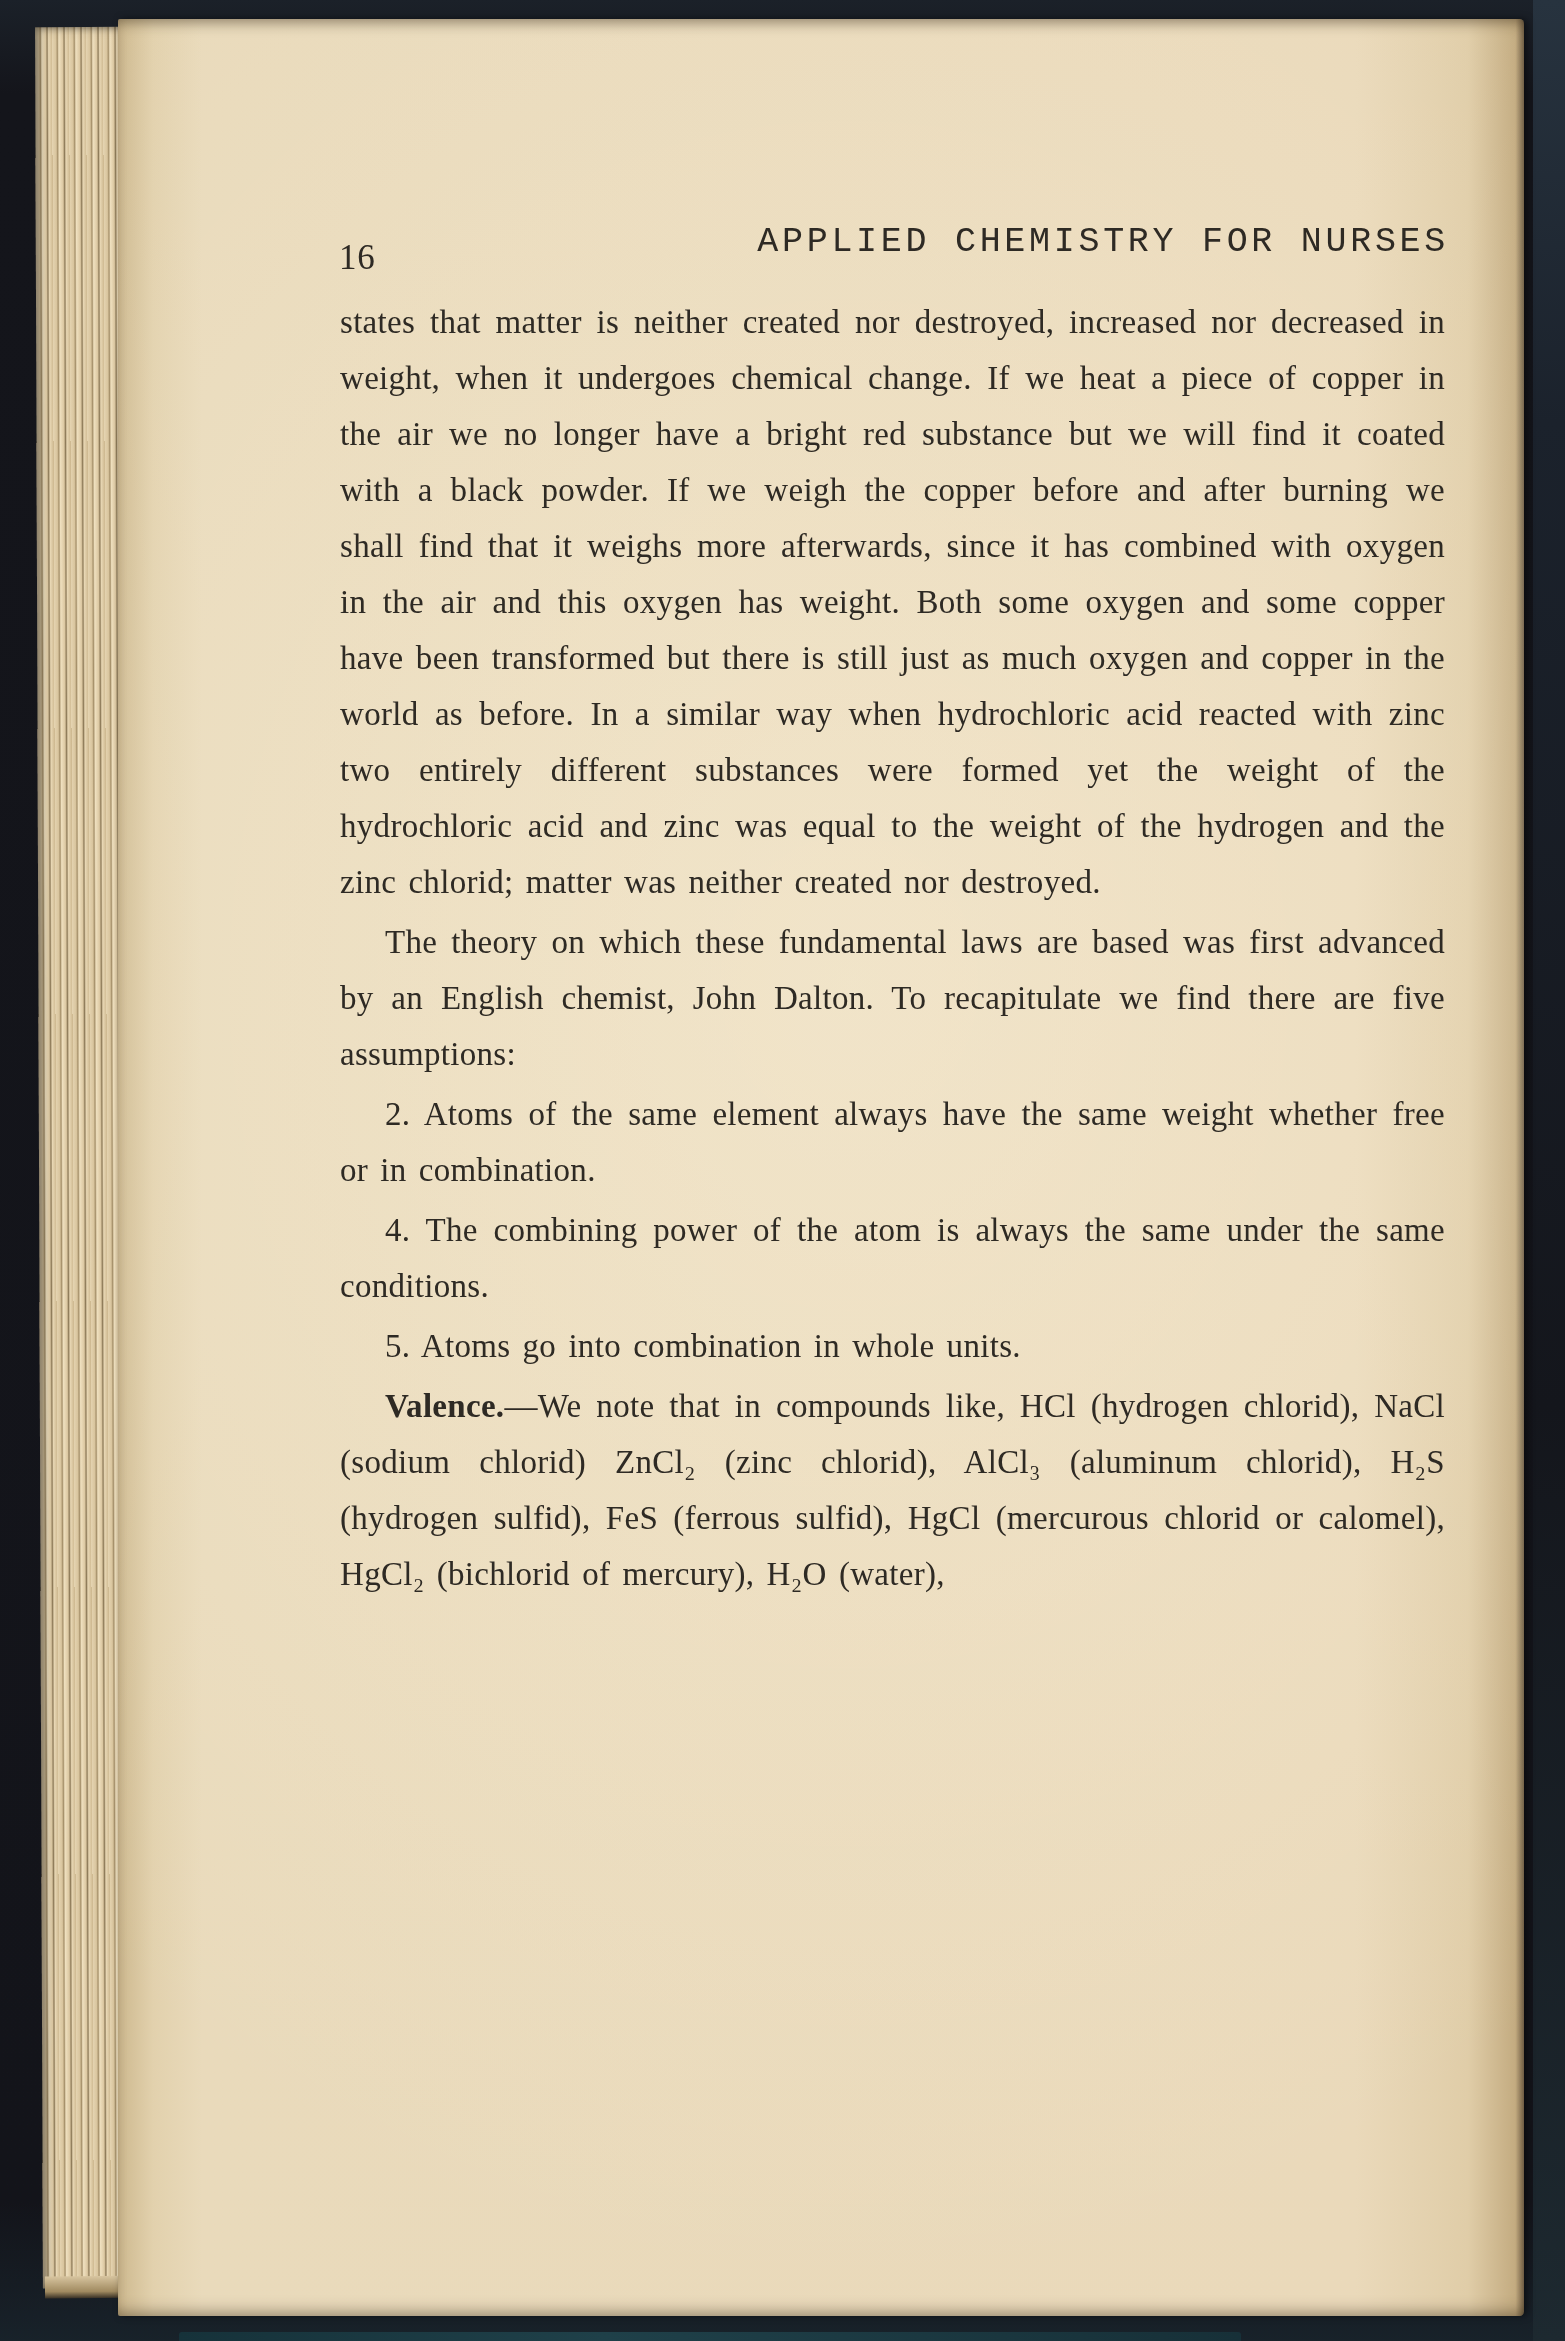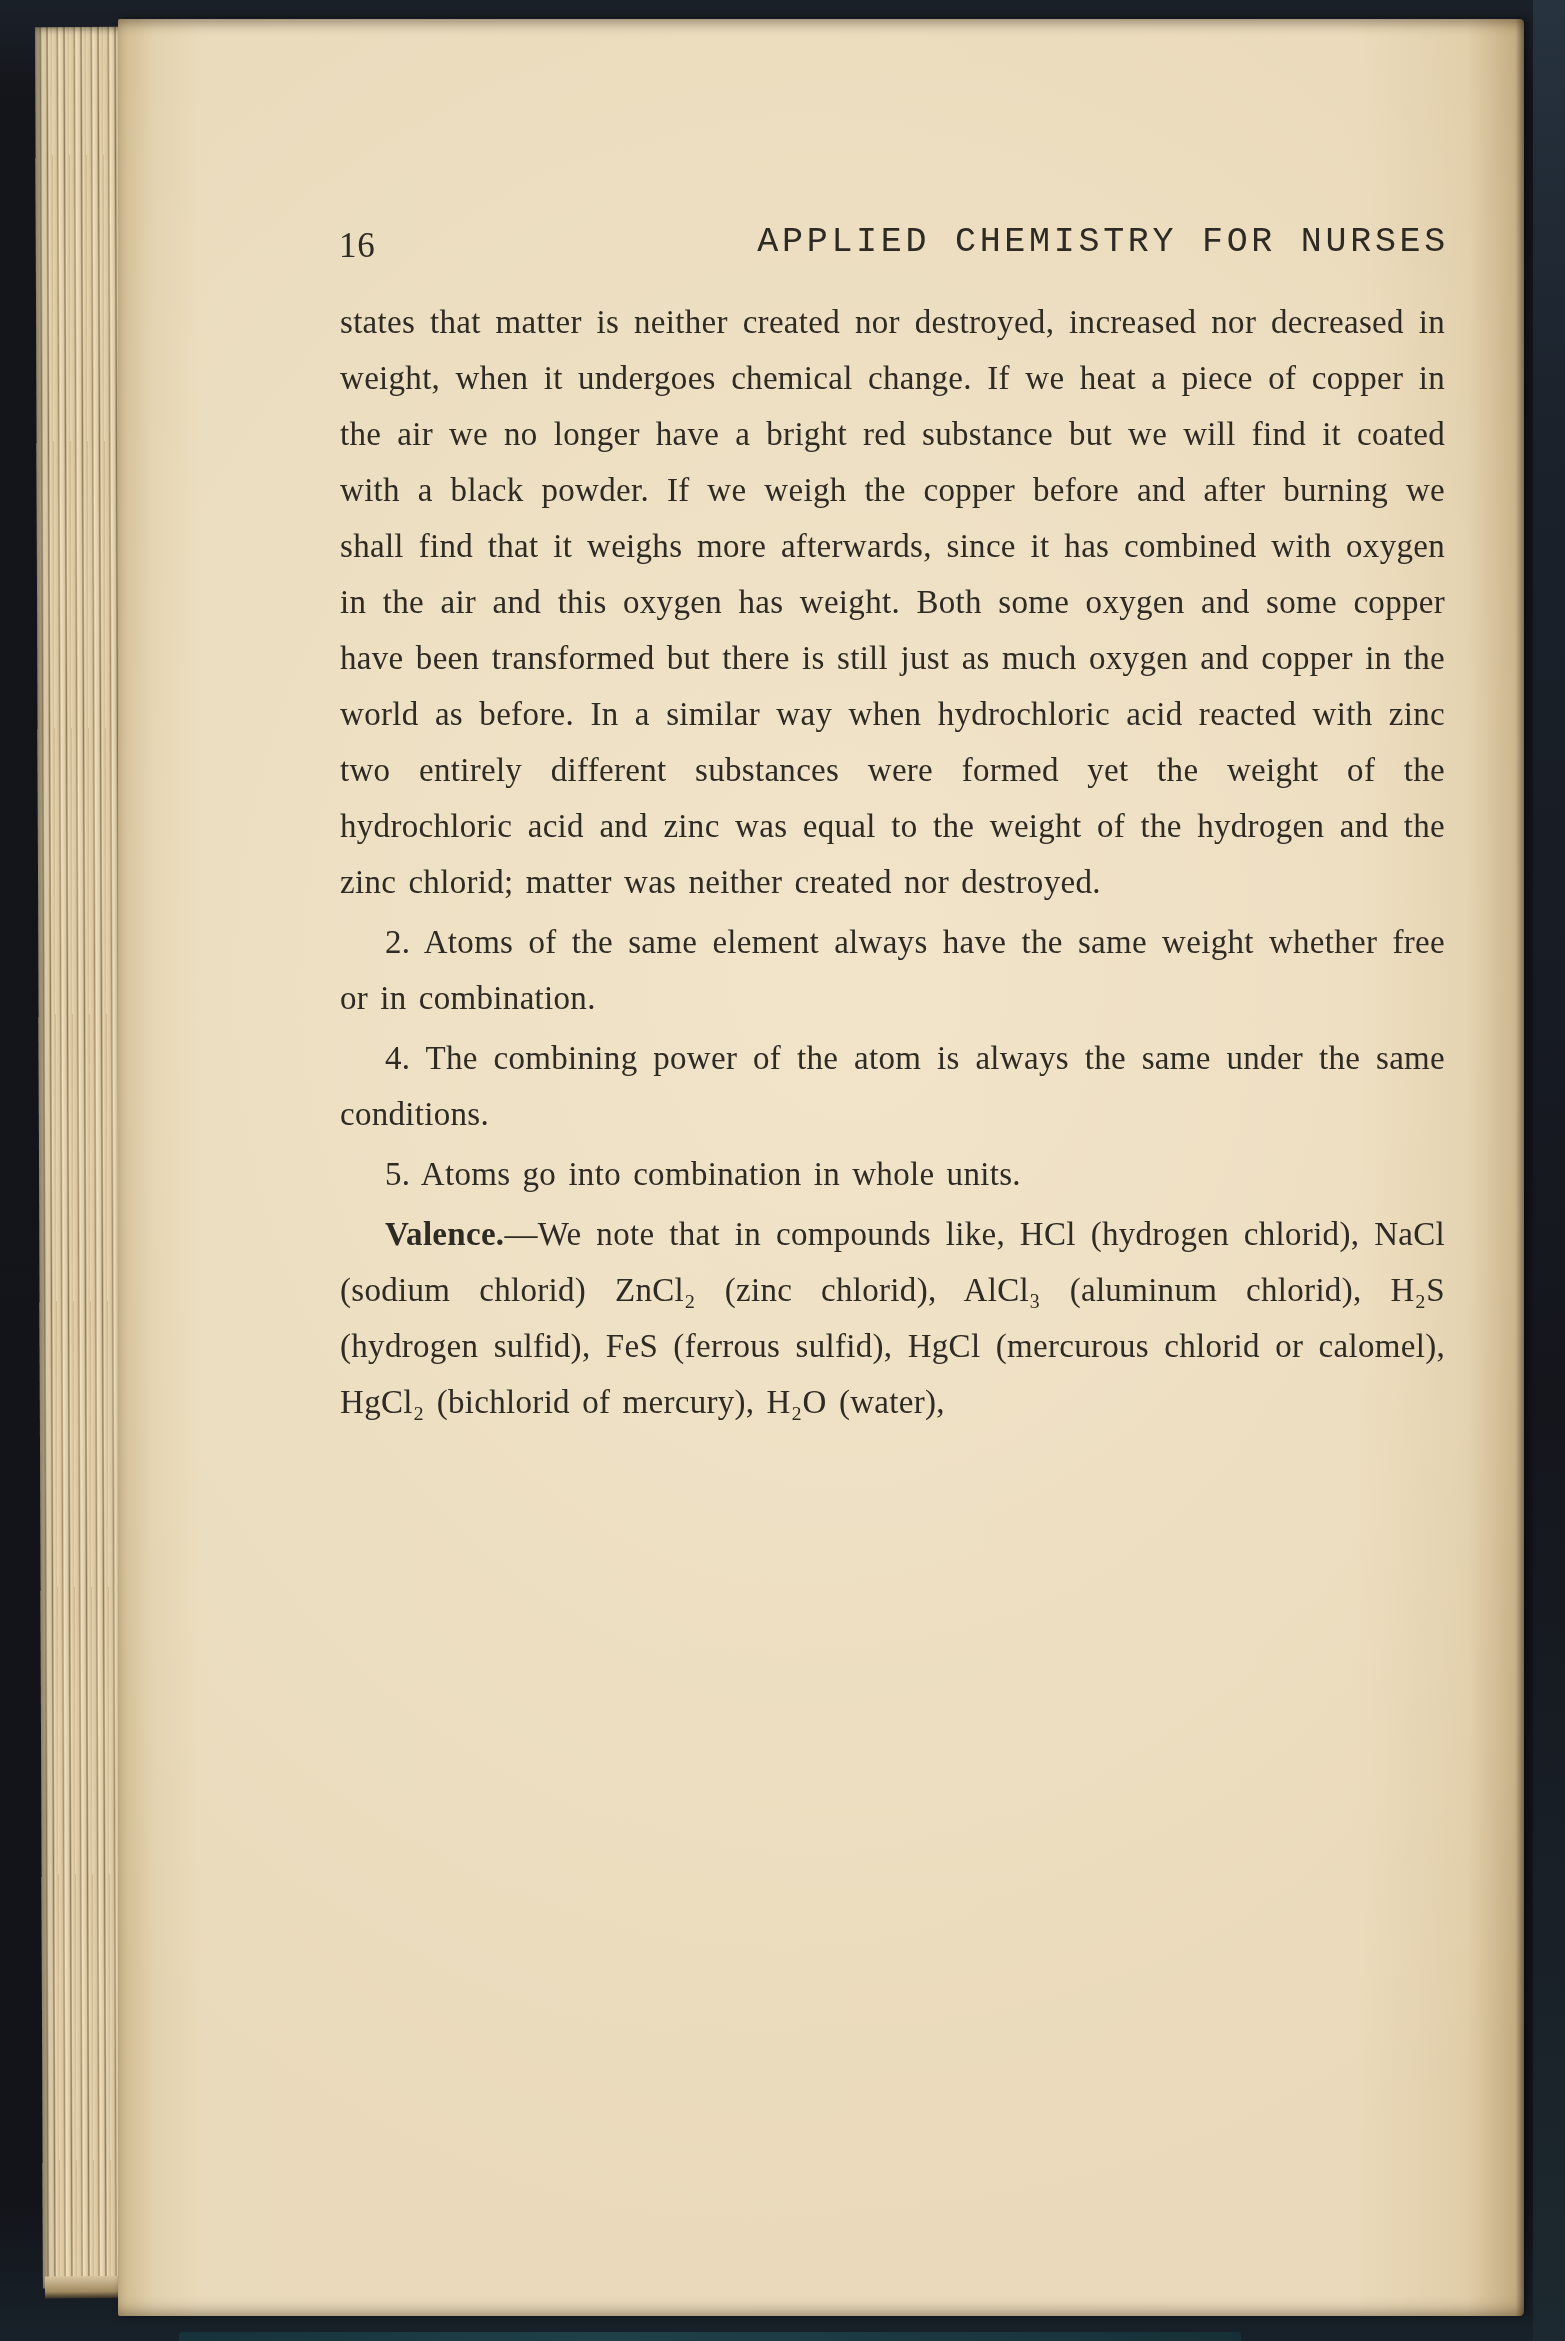--- a/index.html
+++ b/index.html
@@ -63,21 +63,21 @@
     color: #2e2a24;
   }
 
   .running-head {
     position: relative;
     height: 58px;
     font-size: 35px;
     letter-spacing: 0.7px;
   }
   .page-number {
-    position: absolute; left: 3px; top: 4px;
+    position: absolute; left: 3px; top: 16px;
   }
   .running-title {
     position: absolute; left: 0; right: 0; top: 0;
     text-align: right;
     letter-spacing: 3.7px;
     white-space: nowrap;
     font-family: Liberation Mono, monospace;
   }
 
   .body-text {
@@ -105,20 +105,21 @@
   <div class="book-page">
     <div class="page-inner">
 
       <div class="running-head">
         <span class="page-number">16</span>
         <span class="running-title">APPLIED CHEMISTRY FOR NURSES</span>
       </div>
 
       <div class="body-text">
         <p>states that matter is neither created nor destroyed, increased nor decreased in weight, when it undergoes chemical change. If we heat a piece of copper in the air we no longer have a bright red substance but we will find it coated with a black powder. If we weigh the copper before and after burning we shall find that it weighs more afterwards, since it has combined with oxygen in the air and this oxygen has weight. Both some oxygen and some copper have been transformed but there is still just as much oxygen and copper in the world as before. In a similar way when hydrochloric acid reacted with zinc two entirely different substances were formed yet the weight of the hydrochloric acid and zinc was equal to the weight of the hydrogen and the zinc chlorid; matter was neither created nor destroyed.</p>
+        <p class="indent">The theory on which these fundamental laws are based was first advanced by an English chemist, John Dalton. To recapitulate we find there are five assumptions:</p>
         <p class="indent">2. Atoms of the same element always have the same weight whether free or in combination.</p>
         <p class="indent">4. The combining power of the atom is always the same under the same conditions.</p>
         <p class="indent">5. Atoms go into combination in whole units.</p>
         <p class="indent"><span class="lead-bold">Valence.</span><span>—We note that in compounds like, HCl (hydrogen chlorid), NaCl (sodium chlorid) ZnCl₂ (zinc chlorid), AlCl₃ (aluminum chlorid), H₂S (hydrogen sulfid), FeS (ferrous sulfid), HgCl (mercurous chlorid or calomel), HgCl₂ (bichlorid of mercury), H₂O (water),</span></p>
       </div>
 
     </div>
   </div>
 
 </div>

